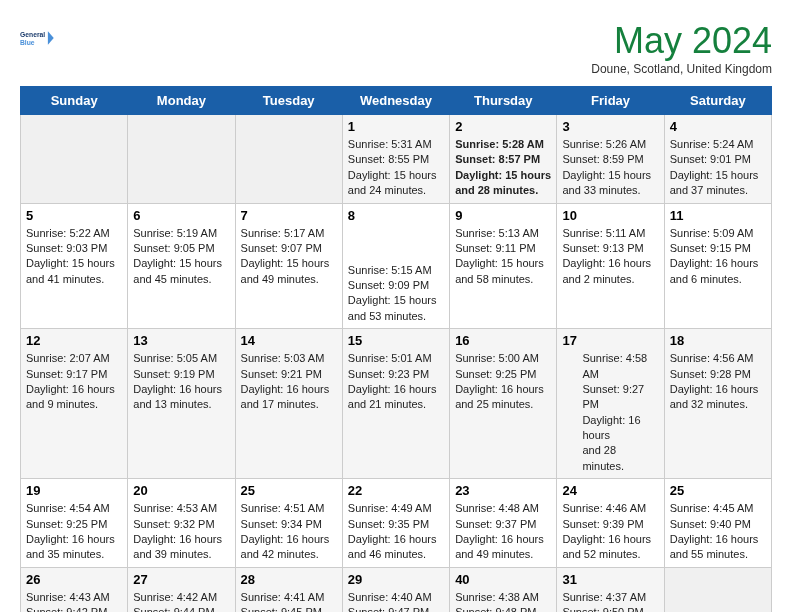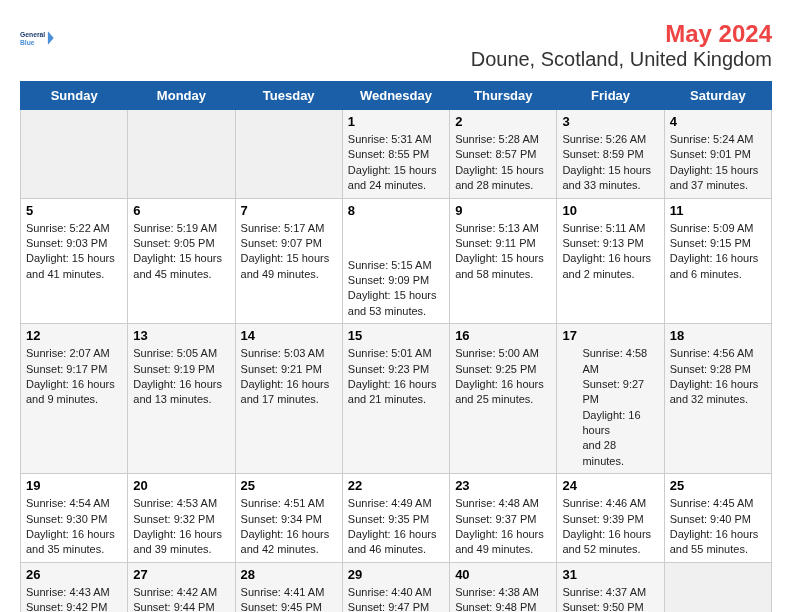--- a/index.html
+++ b/index.html
@@ -22,26 +22,26 @@
       gap: 4px;
     }
     .logo-icon {
       width: 36px;
       height: 36px;
     }
     .title-block {
       text-align: right;
     }
     .month-title {
-      font-size: 24px;
-      font-weight: bold;
-      color: #ef4444;
+      font-size: 36px;
+      font-weight: normal;
+      color: #15803d;
     }
     .location {
-      font-size: 20px;
+      font-size: 12px;
       color: #333;
     }
     table {
       width: 100%;
       border-collapse: collapse;
       font-size: 11px;
     }
     thead th {
       background-color: #1a5fa8;
       color: #fff;
@@ -112,21 +112,21 @@
         <td class="empty-cell"></td>
         <td>
           <span class="day-num">1</span>
           <div class="day-info" style="white-space: pre-line;">Sunrise: 5:31 AM
 Sunset: 8:55 PM
 Daylight: 15 hours
 and 24 minutes.</div>
         </td>
         <td>
           <span class="day-num">2</span>
-          <div class="day-info" style="white-space: pre-line;">Sunrise: 5:28 AM
+          <div class="day-info" style="white-space: pre-line; font-weight: bold;">Sunrise: 5:28 AM
 Sunset: 8:57 PM
 Daylight: 15 hours
 and 28 minutes.</div>
         </td>
         <td>
           <span class="day-num">3</span>
           <div class="day-info" style="white-space: pre-line;">Sunrise: 5:26 AM
 Sunset: 8:59 PM
 Daylight: 15 hours
 and 33 minutes.</div>
@@ -238,21 +238,21 @@
           <div class="day-info" style="white-space: pre-line;">Sunrise: 4:56 AM
 Sunset: 9:28 PM
 Daylight: 16 hours
 and 32 minutes.</div>
         </td>
       </tr>
       <tr>
         <td>
           <span class="day-num">19</span>
           <div class="day-info" style="white-space: pre-line;">Sunrise: 4:54 AM
-Sunset: 9:30 PM
+Sunset: 9:25 PM
 Daylight: 16 hours
 and 35 minutes.</div>
         </td>
         <td>
           <span class="day-num">20</span>
           <div class="day-info" style="white-space: pre-line;">Sunrise: 4:53 AM
 Sunset: 9:32 PM
 Daylight: 16 hours
 and 39 minutes.</div>
         </td>

